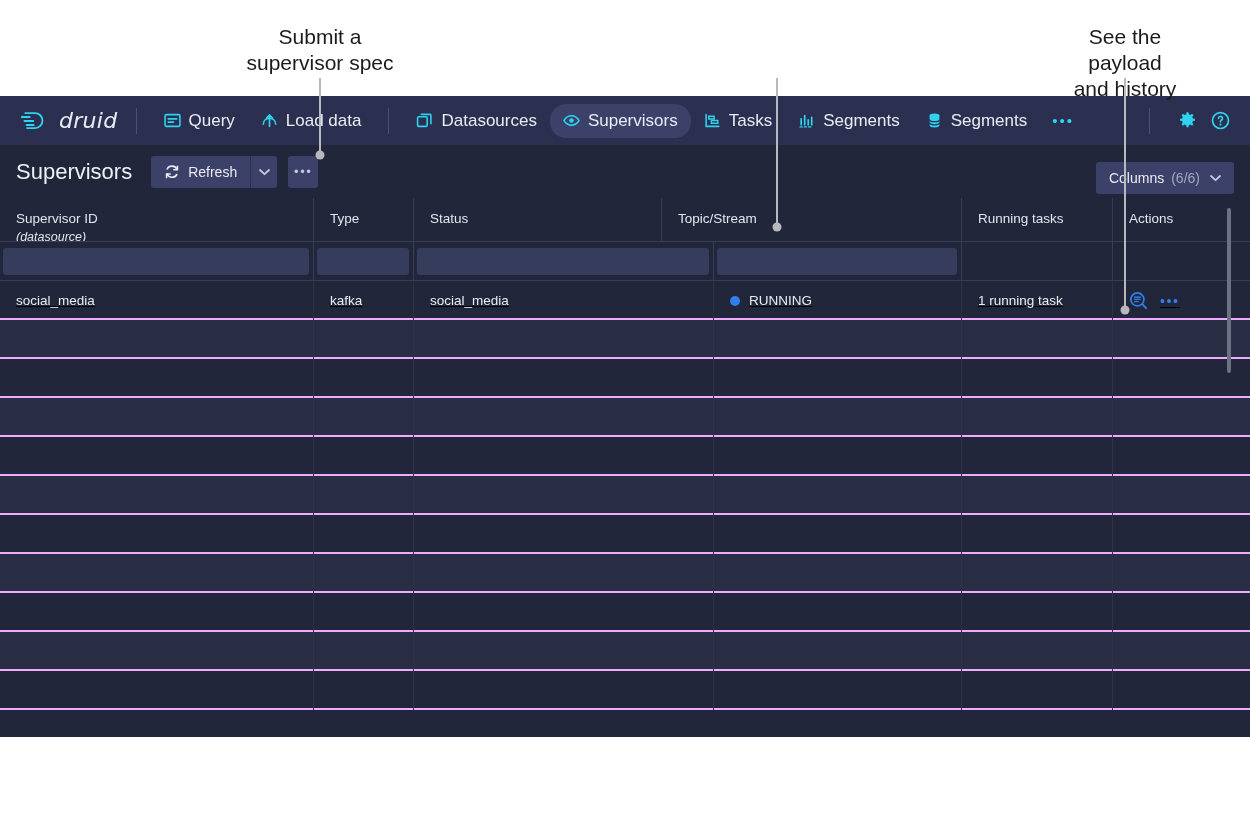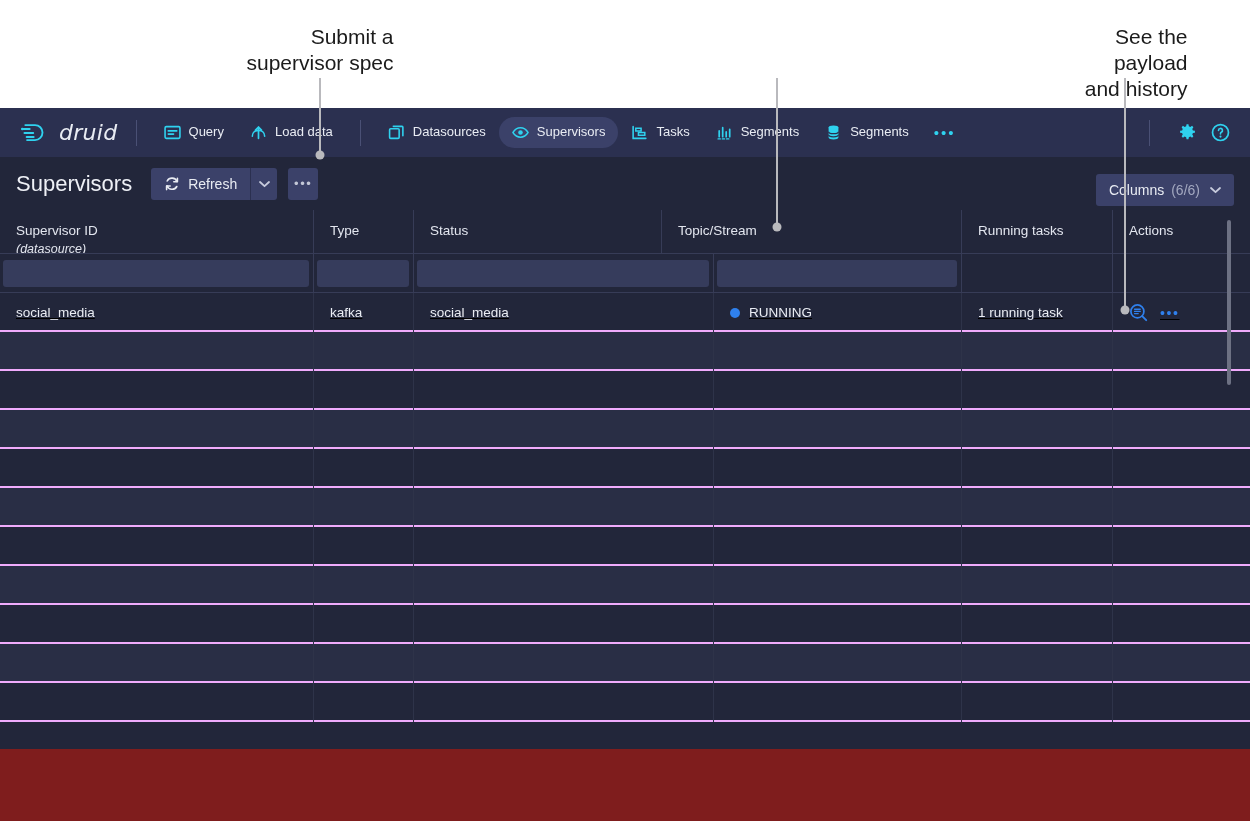--- a/index.html
+++ b/index.html
@@ -11,21 +11,21 @@
   }
 
   
   .annotations {
     position: absolute; left: 0; top: 0;
     width: 1250px; height: 840px;
     pointer-events: none; z-index: 50;
   }
   .anno-label {
     position: absolute;
-    text-align: right;
+    text-align: center;
     font-size: 21px;
     line-height: 26px;
     color: #1b1b1b;
     font-family: "Liberation Sans", sans-serif;
     white-space: pre-line;
     transform: translateX(-50%);
   }
   .anno-line {
     position: absolute;
     width: 2px;
@@ -36,22 +36,22 @@
     position: absolute;
     width: 9px; height: 9px;
     border-radius: 50%;
     background: #b9b9bd;
     transform: translate(-50%, -50%);
   }
 
   
   .app {
     position: absolute;
-    left: 0; top: 108px;
-    width: 1250px; height: 713px;
+    left: 0; top: 96px;
+    width: 1250px; height: 641px;
     background: #7f1d1d;
     overflow: hidden;
   }
 
   
   .navbar {
     height: 49px;
     background: #2b3050;
     display: flex;
     align-items: center;
@@ -71,25 +71,25 @@
     letter-spacing: .3px;
   }
   .nav-sep {
     width: 1px; height: 26px;
     background: #4a5075;
     margin: 0 14px;
     flex: none;
   }
   .nav-items { display: flex; align-items: center; }
   .nav-item {
-    display: flex; align-items: flex-start; gap: 8px;
+    display: flex; align-items: center; gap: 8px;
     padding: 7px 13px;
     border-radius: 16px;
     color: #e9ecf3;
-    font-size: 13px;
+    font-size: 17px;
     cursor: pointer;
     white-space: nowrap;
   }
   .nav-item.active { background: #3b4169; }
   .nav-icon { width: 17px; height: 17px; flex: none; display: block; }
   .nav-more {
     padding: 7px 12px;
     color: #2fd2ef;
     letter-spacing: 2px;
     font-size: 15px;

